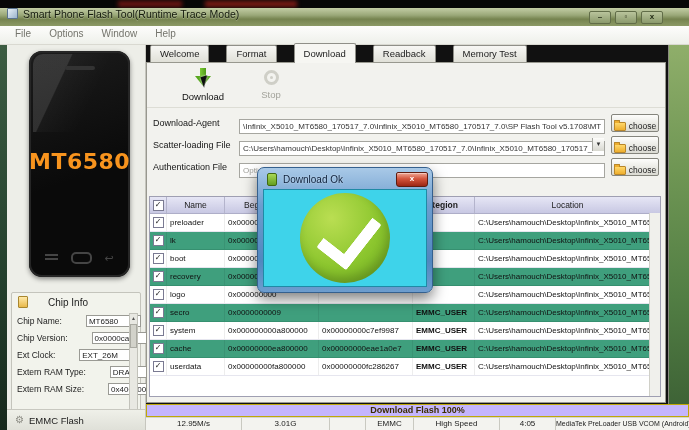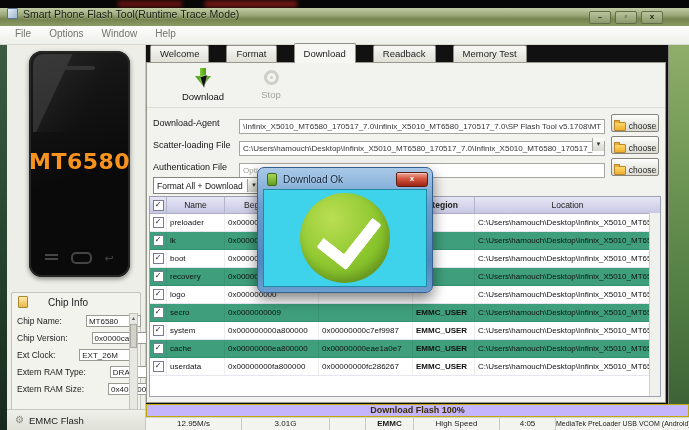--- a/index.html
+++ b/index.html
@@ -100,21 +100,21 @@
   .col-end{width:94px;flex:none;}
   .col-region{width:62px;flex:none;font-weight:bold;}
   .col-loc{flex:1;border-right:none;}
   .cb{width:9px;height:9px;background:#fff;border:1px solid #7a7a92;display:inline-flex;align-items:center;justify-content:center;}
   .tick{font-size:8px;color:#222;line-height:8px;margin-top:-1px;}
   .vscroll{position:absolute;right:0;top:16px;bottom:0;width:10px;background:#f0f0ec;border-left:1px solid #d0d0c8;}
   
   .progress{position:absolute;left:146px;top:404px;width:543px;height:13px;background:#c4b5fd;border:1px solid #bfa808;box-sizing:border-box;text-align:center;font-size:9px;font-weight:bold;color:#3a2d00;line-height:11px;}
   .statusbar{position:absolute;left:146px;top:417px;width:543px;height:13px;background:#f3f3ef;display:flex;border-top:1px solid #d5d5cd;box-sizing:border-box;}
   .sc{font-size:8px;color:#1a1a1a;text-align:center;line-height:12px;border-right:1px solid #c9c9c1;box-sizing:border-box;white-space:nowrap;overflow:hidden;}
-  .sc.c0{width:96px;} .sc.c1{width:88px;} .sc.c2{width:36px;} .sc.c3{width:48px;font-weight:bold;}
+  .sc.c0{width:96px;} .sc.c1{width:88px;} .sc.c2{width:36px;} .sc.c3{width:48px;font-weight:normal;}
   .sc.c4{width:86px;} .sc.c5{width:56px;} .sc.c6{flex:1;font-size:7px;border-right:none;}
   
   .dialog{position:absolute;left:257px;top:167px;width:176px;height:126px;border-radius:7px;z-index:10;
     background:linear-gradient(180deg,#a9c9e7,#6d9dce 30%,#5187bf 75%,#6d9dce);
     border:1px solid #35608e;box-shadow:0 6px 14px rgba(0,0,0,.5);box-sizing:border-box;}
   .dlg-title{height:19px;display:flex;align-items:center;padding:2px 4px 0 9px;}
   .dlg-icon{width:8px;height:11px;background:linear-gradient(#a8d855,#649f20);border:1px solid #416911;border-radius:2px;margin-right:6px;flex:none;}
   .dlg-text{flex:1;font-size:10px;color:#0c1f3a;text-shadow:0 0 2px rgba(255,255,255,.6);white-space:nowrap;}
   .dlg-close{width:30px;height:13px;background:linear-gradient(#f0a896,#d3543c 45%,#9c2615);border:1px solid #5f1c10;border-radius:2px 2px 3px 3px;
     color:#fff;font-size:8px;font-weight:bold;text-align:center;line-height:12px;flex:none;box-shadow:inset 0 1px 0 rgba(255,255,255,.4);}
@@ -257,24 +257,20 @@
           <div class="finput-wrap">
             <input class="finput" readonly="" placeholder="Optional: only used for security download" style="">
           </div>
           <div class="choose-btn">
             <span class="folder"></span>
             <span>choose</span>
           </div>
         </div>
       </div>
 
-      <div class="mode-select">
-        <div class="mode-text">Format All + Download</div>
-        <div class="mode-arrow">▼</div>
-      </div>
 
       <div class="ptable">
         <div class="thead">
             <div class="hc col-check" style="display: flex; align-items: center; justify-content: center;">
               <div class="cb">
                 <div class="tick">✓</div>
               </div>
             </div>
             <div class="hc col-name">Name</div>
             <div class="hc col-begin">Begin Address</div>

